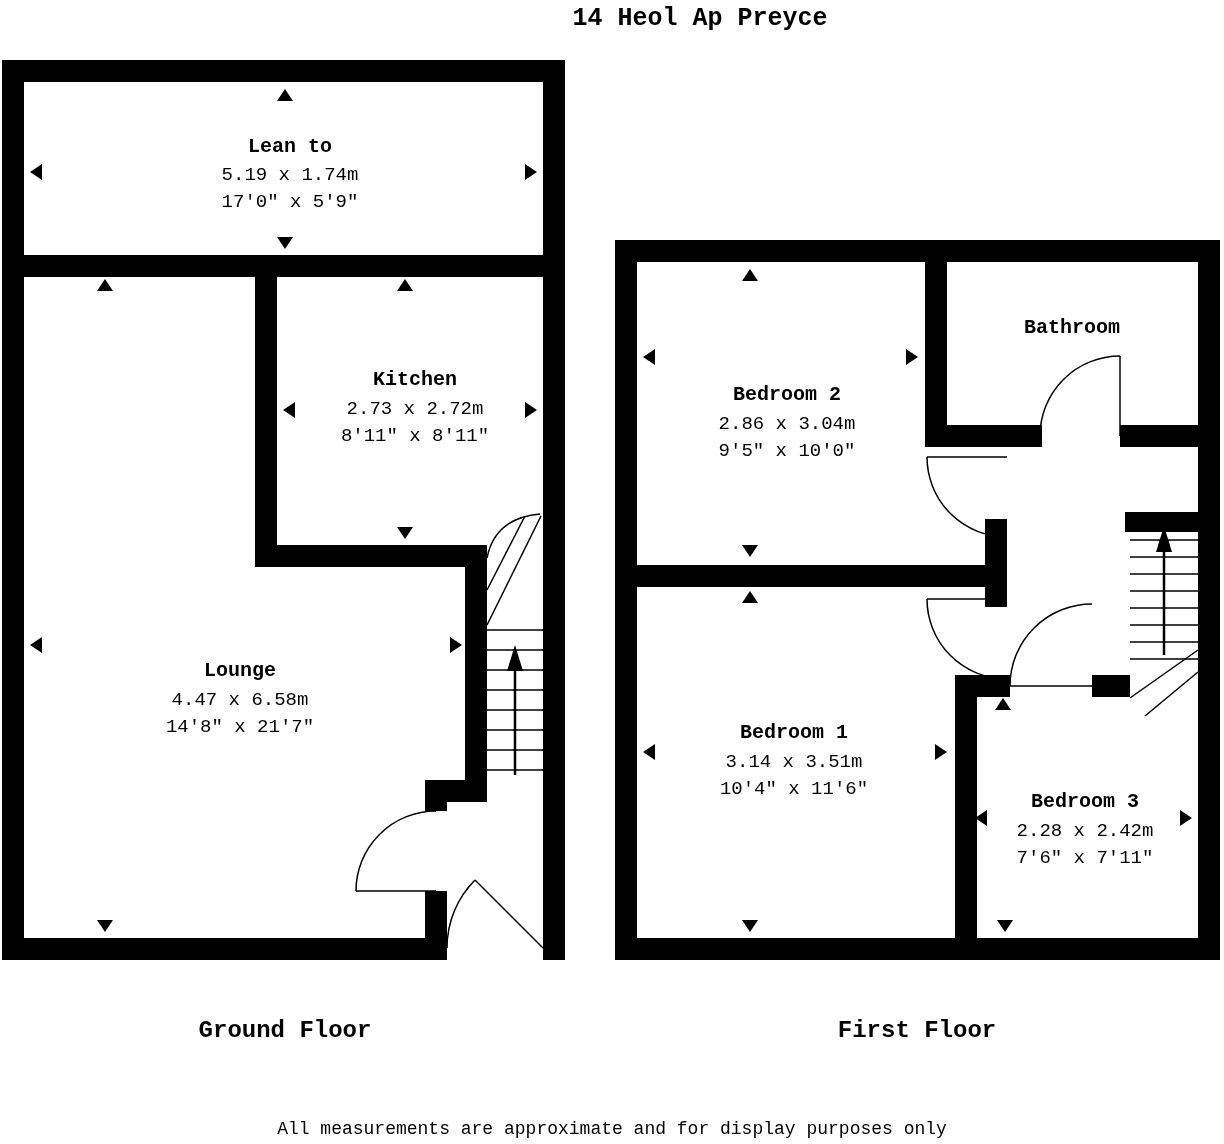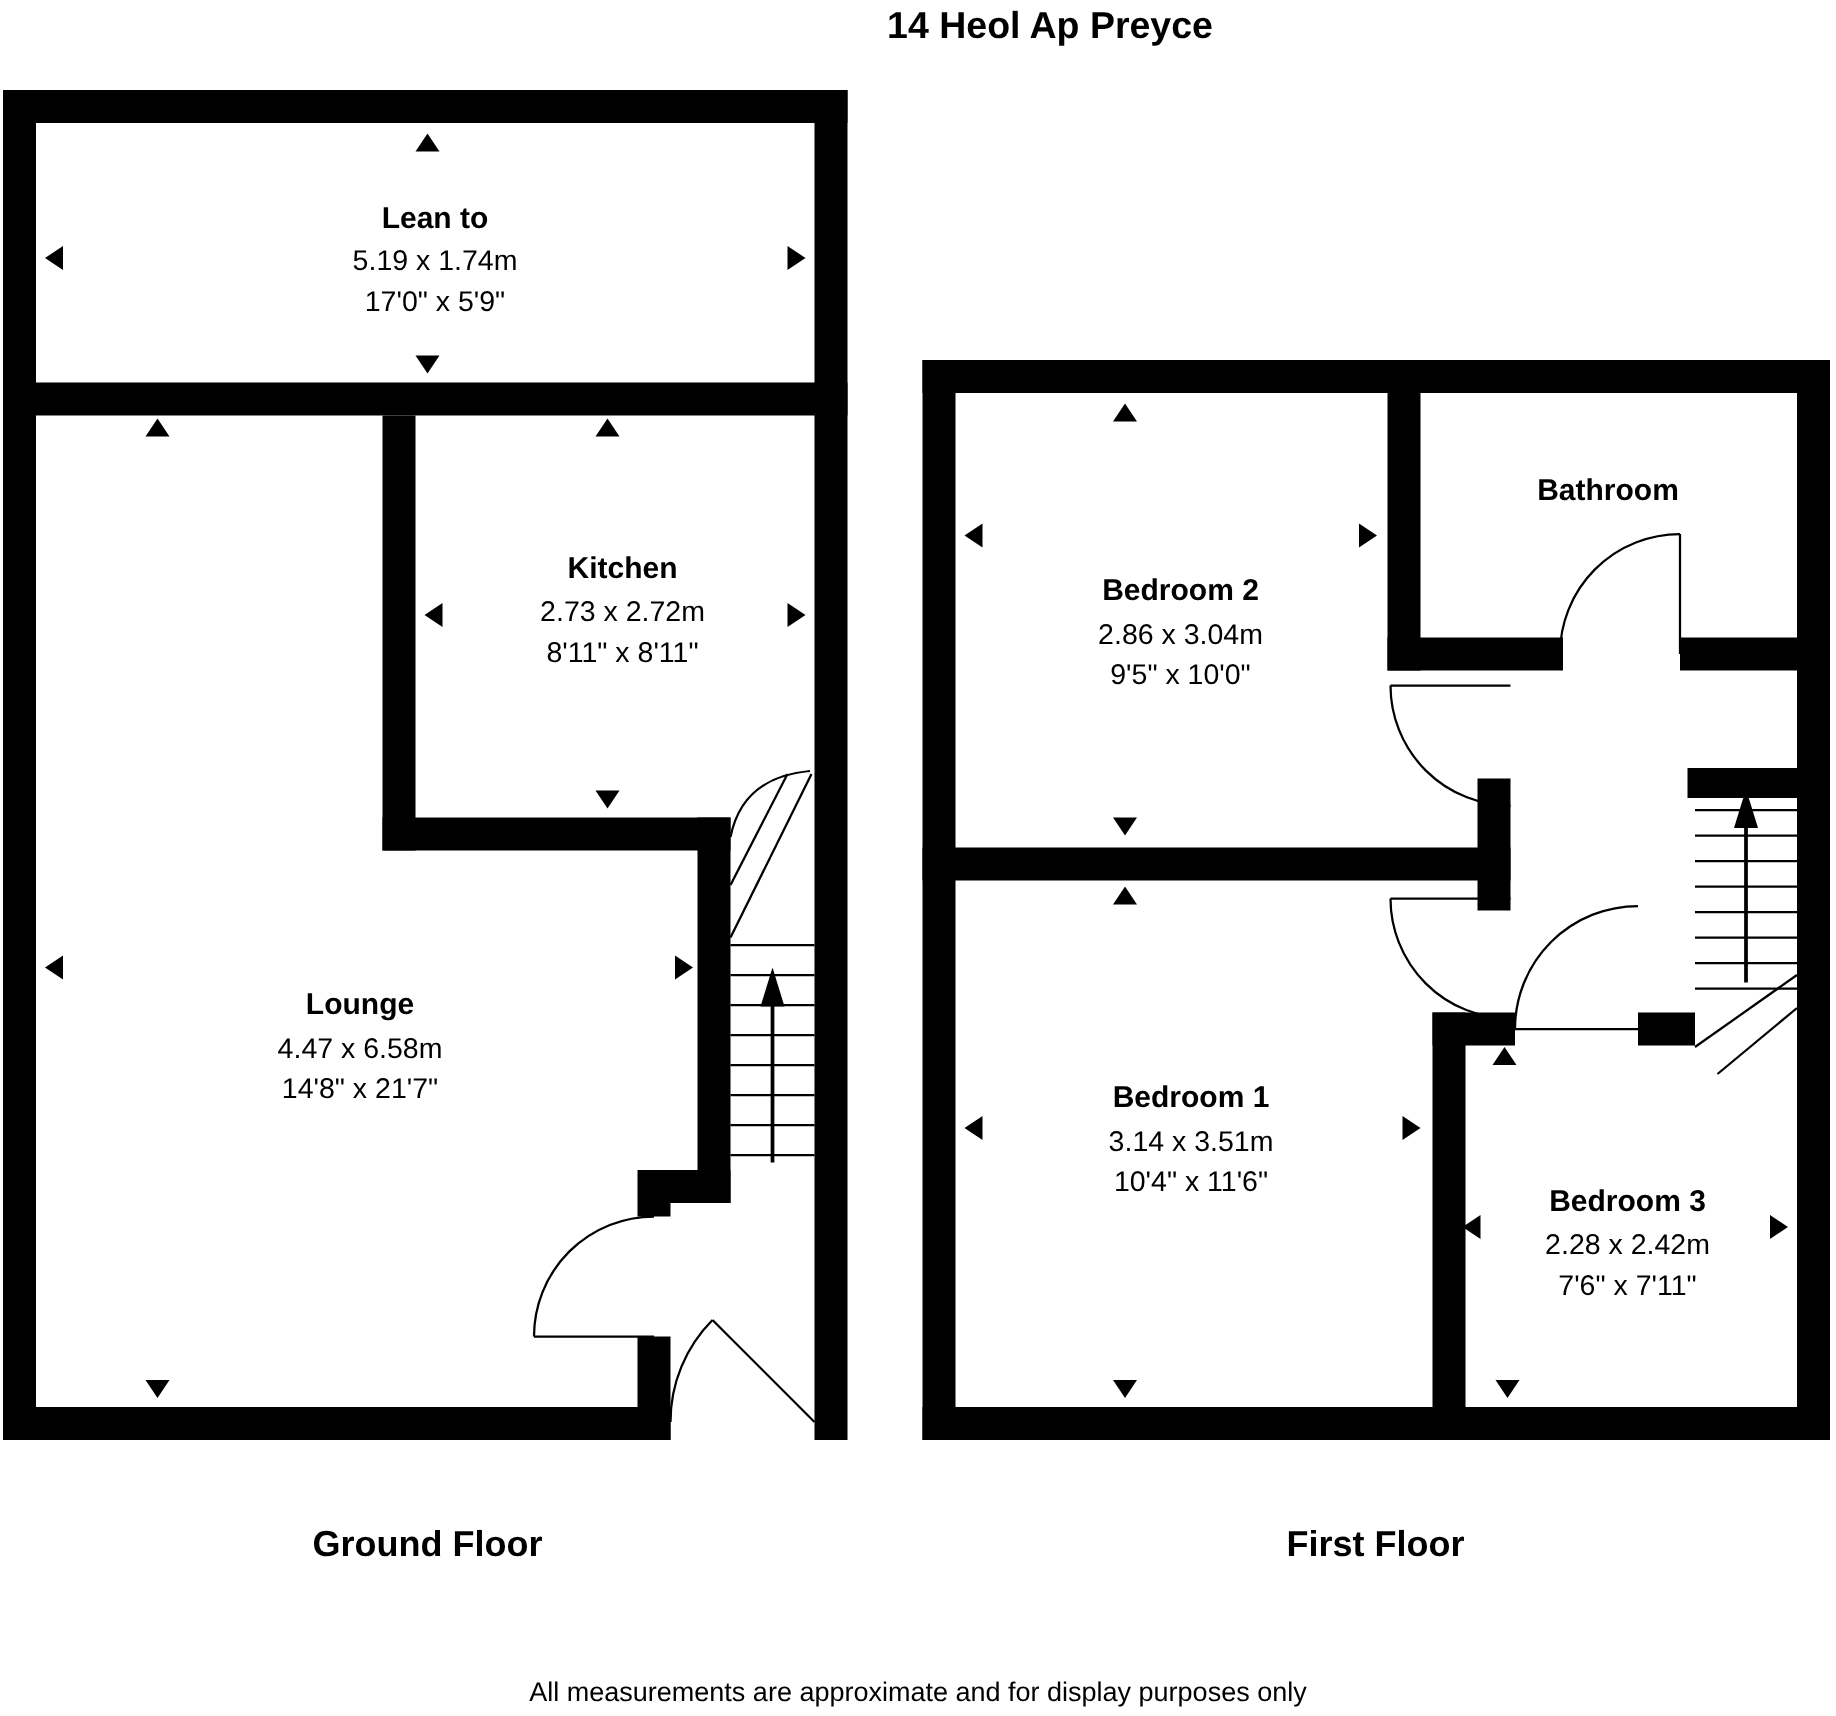--- a/index.html
+++ b/index.html
@@ -1,20 +1,20 @@
 <!DOCTYPE html>
 <html><head>
 <meta charset="utf-8">
 <style>
   html,body{margin:0;padding:0;background:#ffffff;}
   .page{
     position:relative;
     width:1224px;height:1144px;
     background:#ffffff;
-    font-family:Liberation Sans, sans-serif;
+    font-family:Liberation Mono, monospace;
     overflow:hidden;
   }
   svg{display:block;}
   .wall{fill:#000000;}
   .stroke{fill:none;stroke:#000000;stroke-width:1.5;}
   .tread{stroke:#000000;stroke-width:1.5;}
   .stair-arrow-line{stroke:#000000;stroke-width:2.5;}
   .tri{fill:#000000;}
   text{fill:#000000;}
   .plan-title{font-size:25px;font-weight:bold;}

